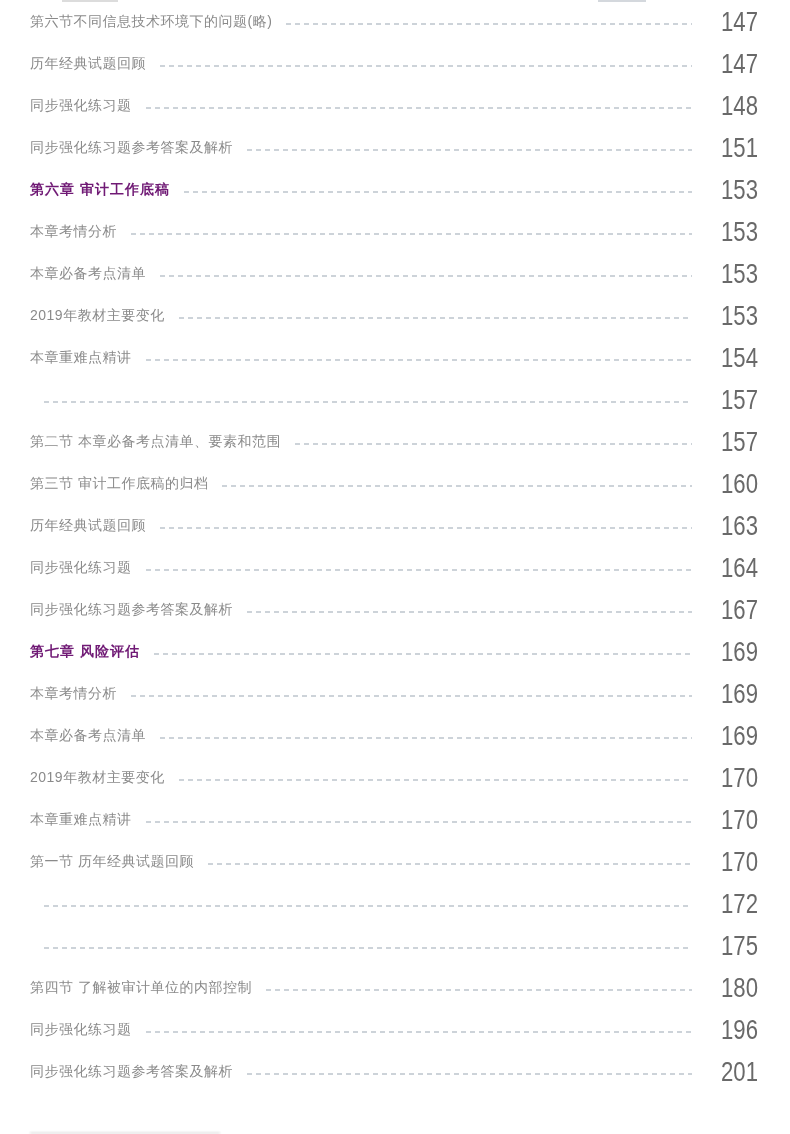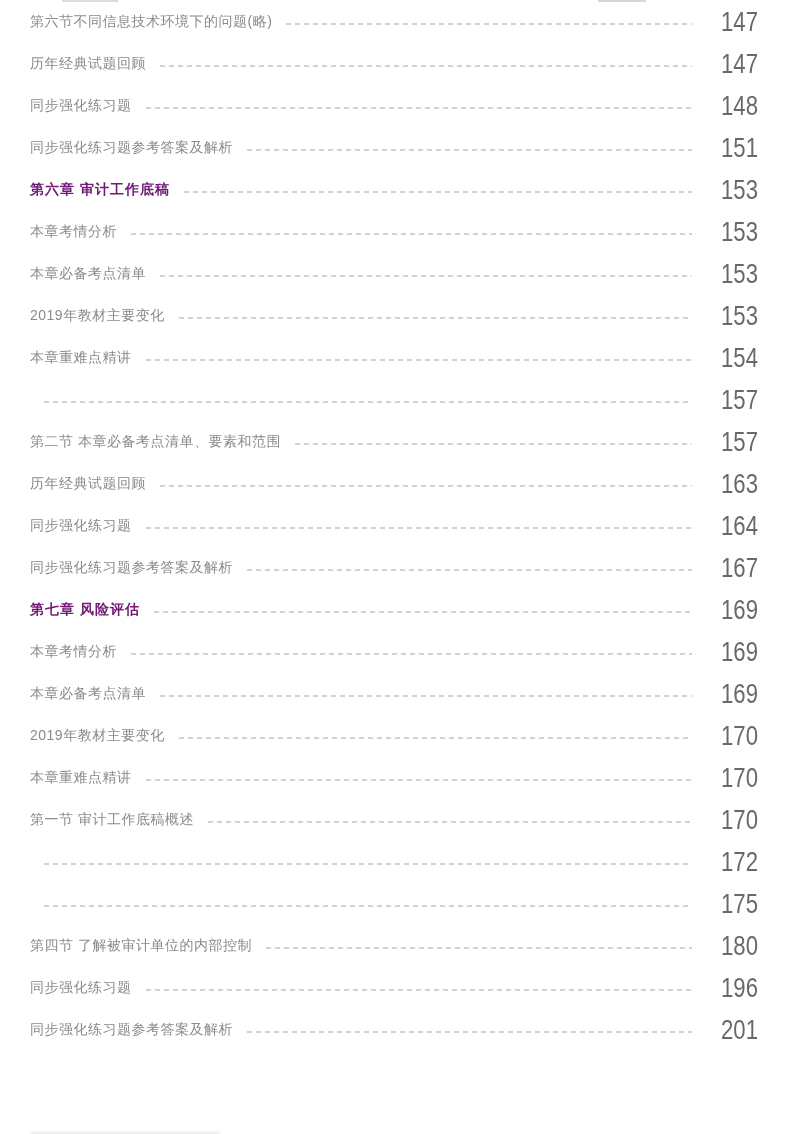--- a/index.html
+++ b/index.html
@@ -139,20 +139,25 @@
     <span class="leader"></span>
     <span class="page">157</span>
   </div>
 
   <div class="row">
     <span class="label">第二节 本章必备考点清单、要素和范围</span>
     <span class="leader"></span>
     <span class="page">157</span>
   </div>
 
+  <div class="row">
+    <span class="label">第三节 审计工作底稿的归档</span>
+    <span class="leader"></span>
+    <span class="page">160</span>
+  </div>
 
   <div class="row">
     <span class="label">历年经典试题回顾</span>
     <span class="leader"></span>
     <span class="page">163</span>
   </div>
 
   <div class="row">
     <span class="label">同步强化练习题</span>
     <span class="leader"></span>
@@ -189,21 +194,21 @@
     <span class="page">170</span>
   </div>
 
   <div class="row">
     <span class="label">本章重难点精讲</span>
     <span class="leader"></span>
     <span class="page">170</span>
   </div>
 
   <div class="row">
-    <span class="label">第一节 审计工作底稿概述</span>
+    <span class="label">第一节 历年经典试题回顾</span>
     <span class="leader"></span>
     <span class="page">170</span>
   </div>
 
   <div class="row">
     <span class="leader"></span>
     <span class="page">172</span>
   </div>
 
   <div class="row">

